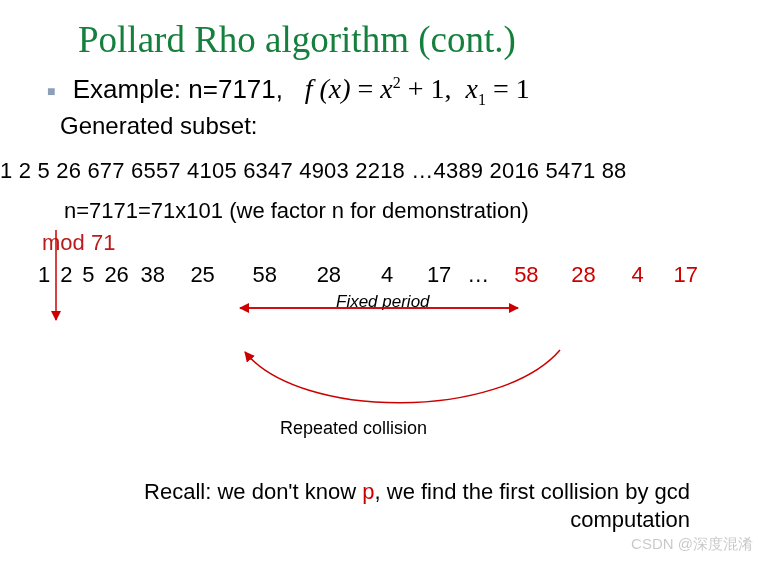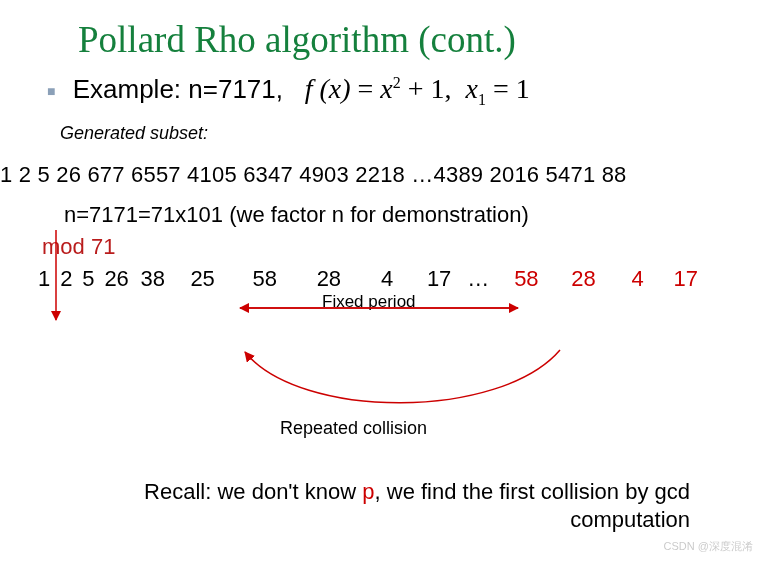--- a/index.html
+++ b/index.html
@@ -39,25 +39,24 @@
     font-size: 16px;
     vertical-align: sub;
     font-style: normal;
   }
   .sup {
     font-size: 16px;
     vertical-align: super;
     font-style: normal;
   }
   .line {
-    font-size: 18px;
+    font-size: 24px;
     color: #000;
     padding-left: 60px;
-    margin-top: 14px;
-    font-style: italic;
+    margin-top: 3px;
   }
   .seq1 {
     font-size: 22px;
     color: #000;
     margin-top: 18px;
     letter-spacing: 0.2px;
   }
   .note {
     font-size: 22px;
     color: #000;
@@ -97,21 +96,21 @@
     left: 130px;
     top: 478px;
     width: 560px;
     line-height: 1.25;
     text-align: right;
   }
   .watermark {
     position: absolute;
     right: 10px;
     bottom: 8px;
-    font-size: 11px;
+    font-size: 15px;
     color: rgba(0,0,0,0.22);
     text-align: center;
   }
   svg.overlay {
     position: absolute;
     left: 0; top: 0;
     width: 763px; height: 562px;
     pointer-events: none;
   }
 </style>
@@ -130,21 +129,21 @@
 </div>
 
 <div class="line">Generated subset:</div>
 
 <div class="seq1">1 2 5 26 677 6557 4105 6347 4903 2218 …4389 2016 5471 88</div>
 
 <div class="note">n=7171=71x101 (we factor n for demonstration)</div>
 
 <div class="mod">mod 71</div>
 
-<div class="period-label" style="left:322px; top:292px;">Fixed period</div>
+<div class="period-label" style="left:336px; top:292px;font-style:italic;">Fixed period</div>
 
 <div class="seq2">
   <span class="n" style="width:16px">1</span>
   <span class="n" style="width:16px">2</span>
   <span class="n" style="width:16px">5</span>
   <span class="n" style="width:30px">26</span>
   <span class="n" style="width:30px">38</span>
   <span class="n" style="width:52px;text-align:center">25</span>
   <span class="n" style="width:60px;text-align:center">58</span>
   <span class="n" style="width:56px;text-align:center">28</span>

